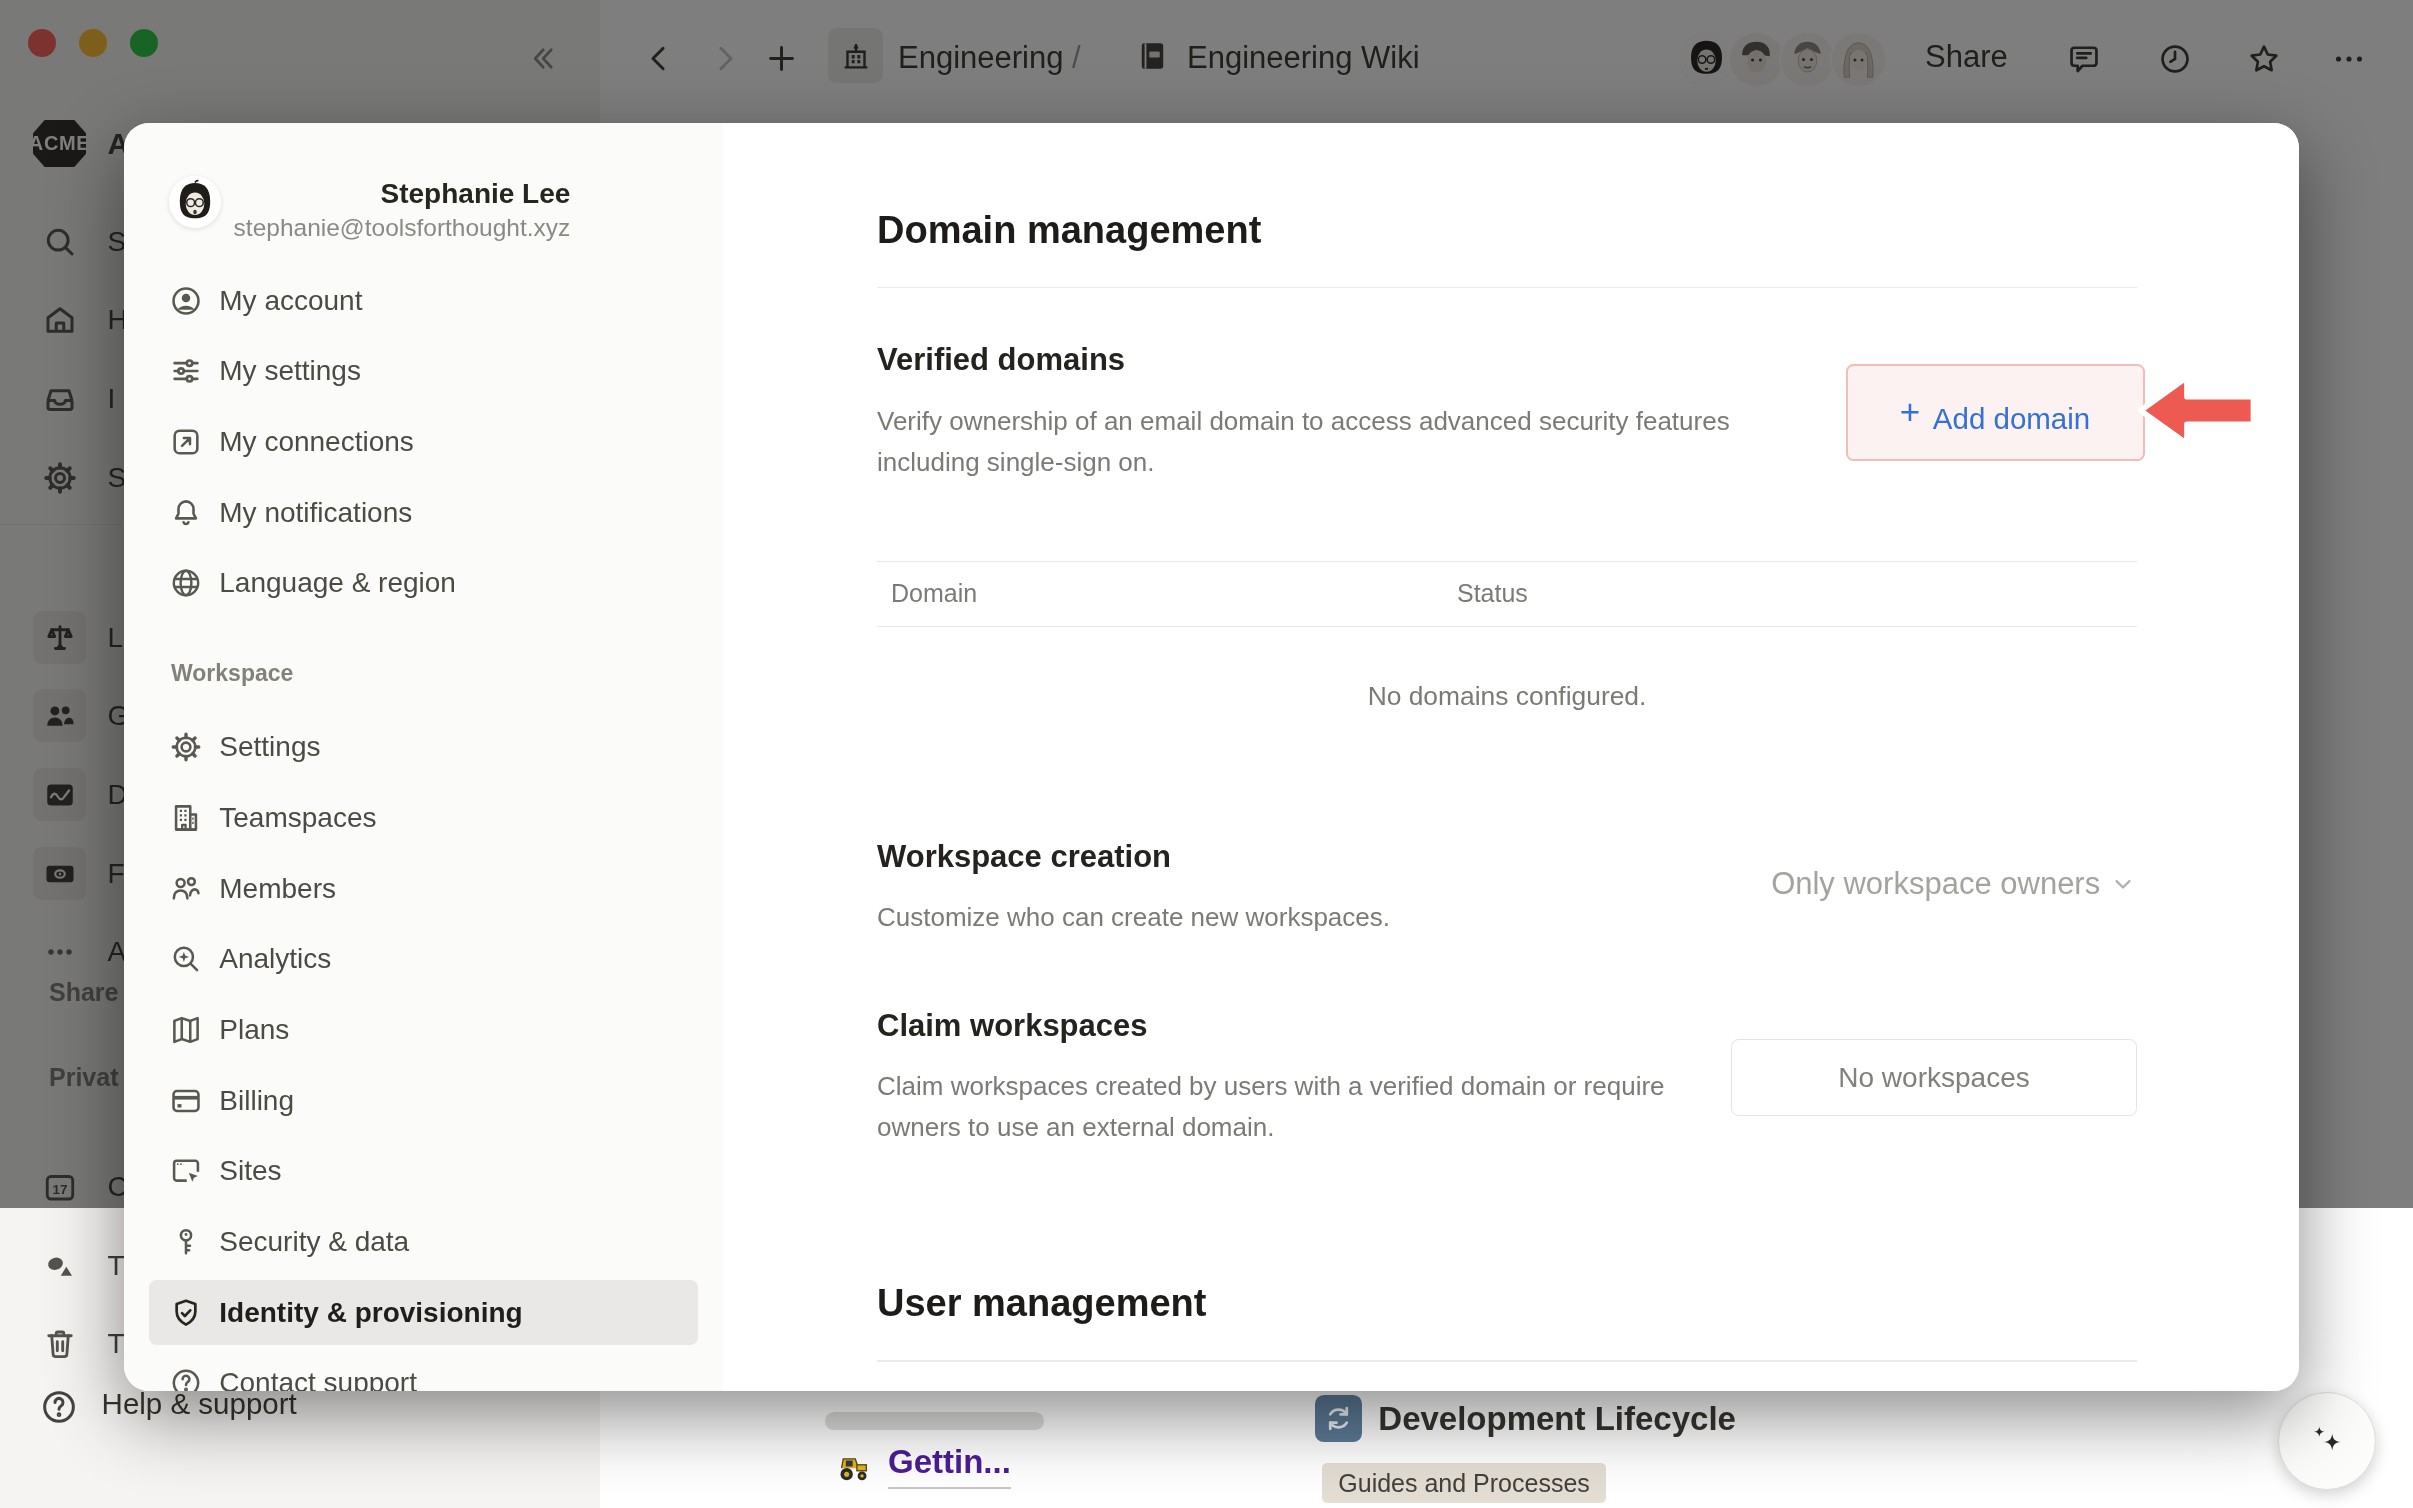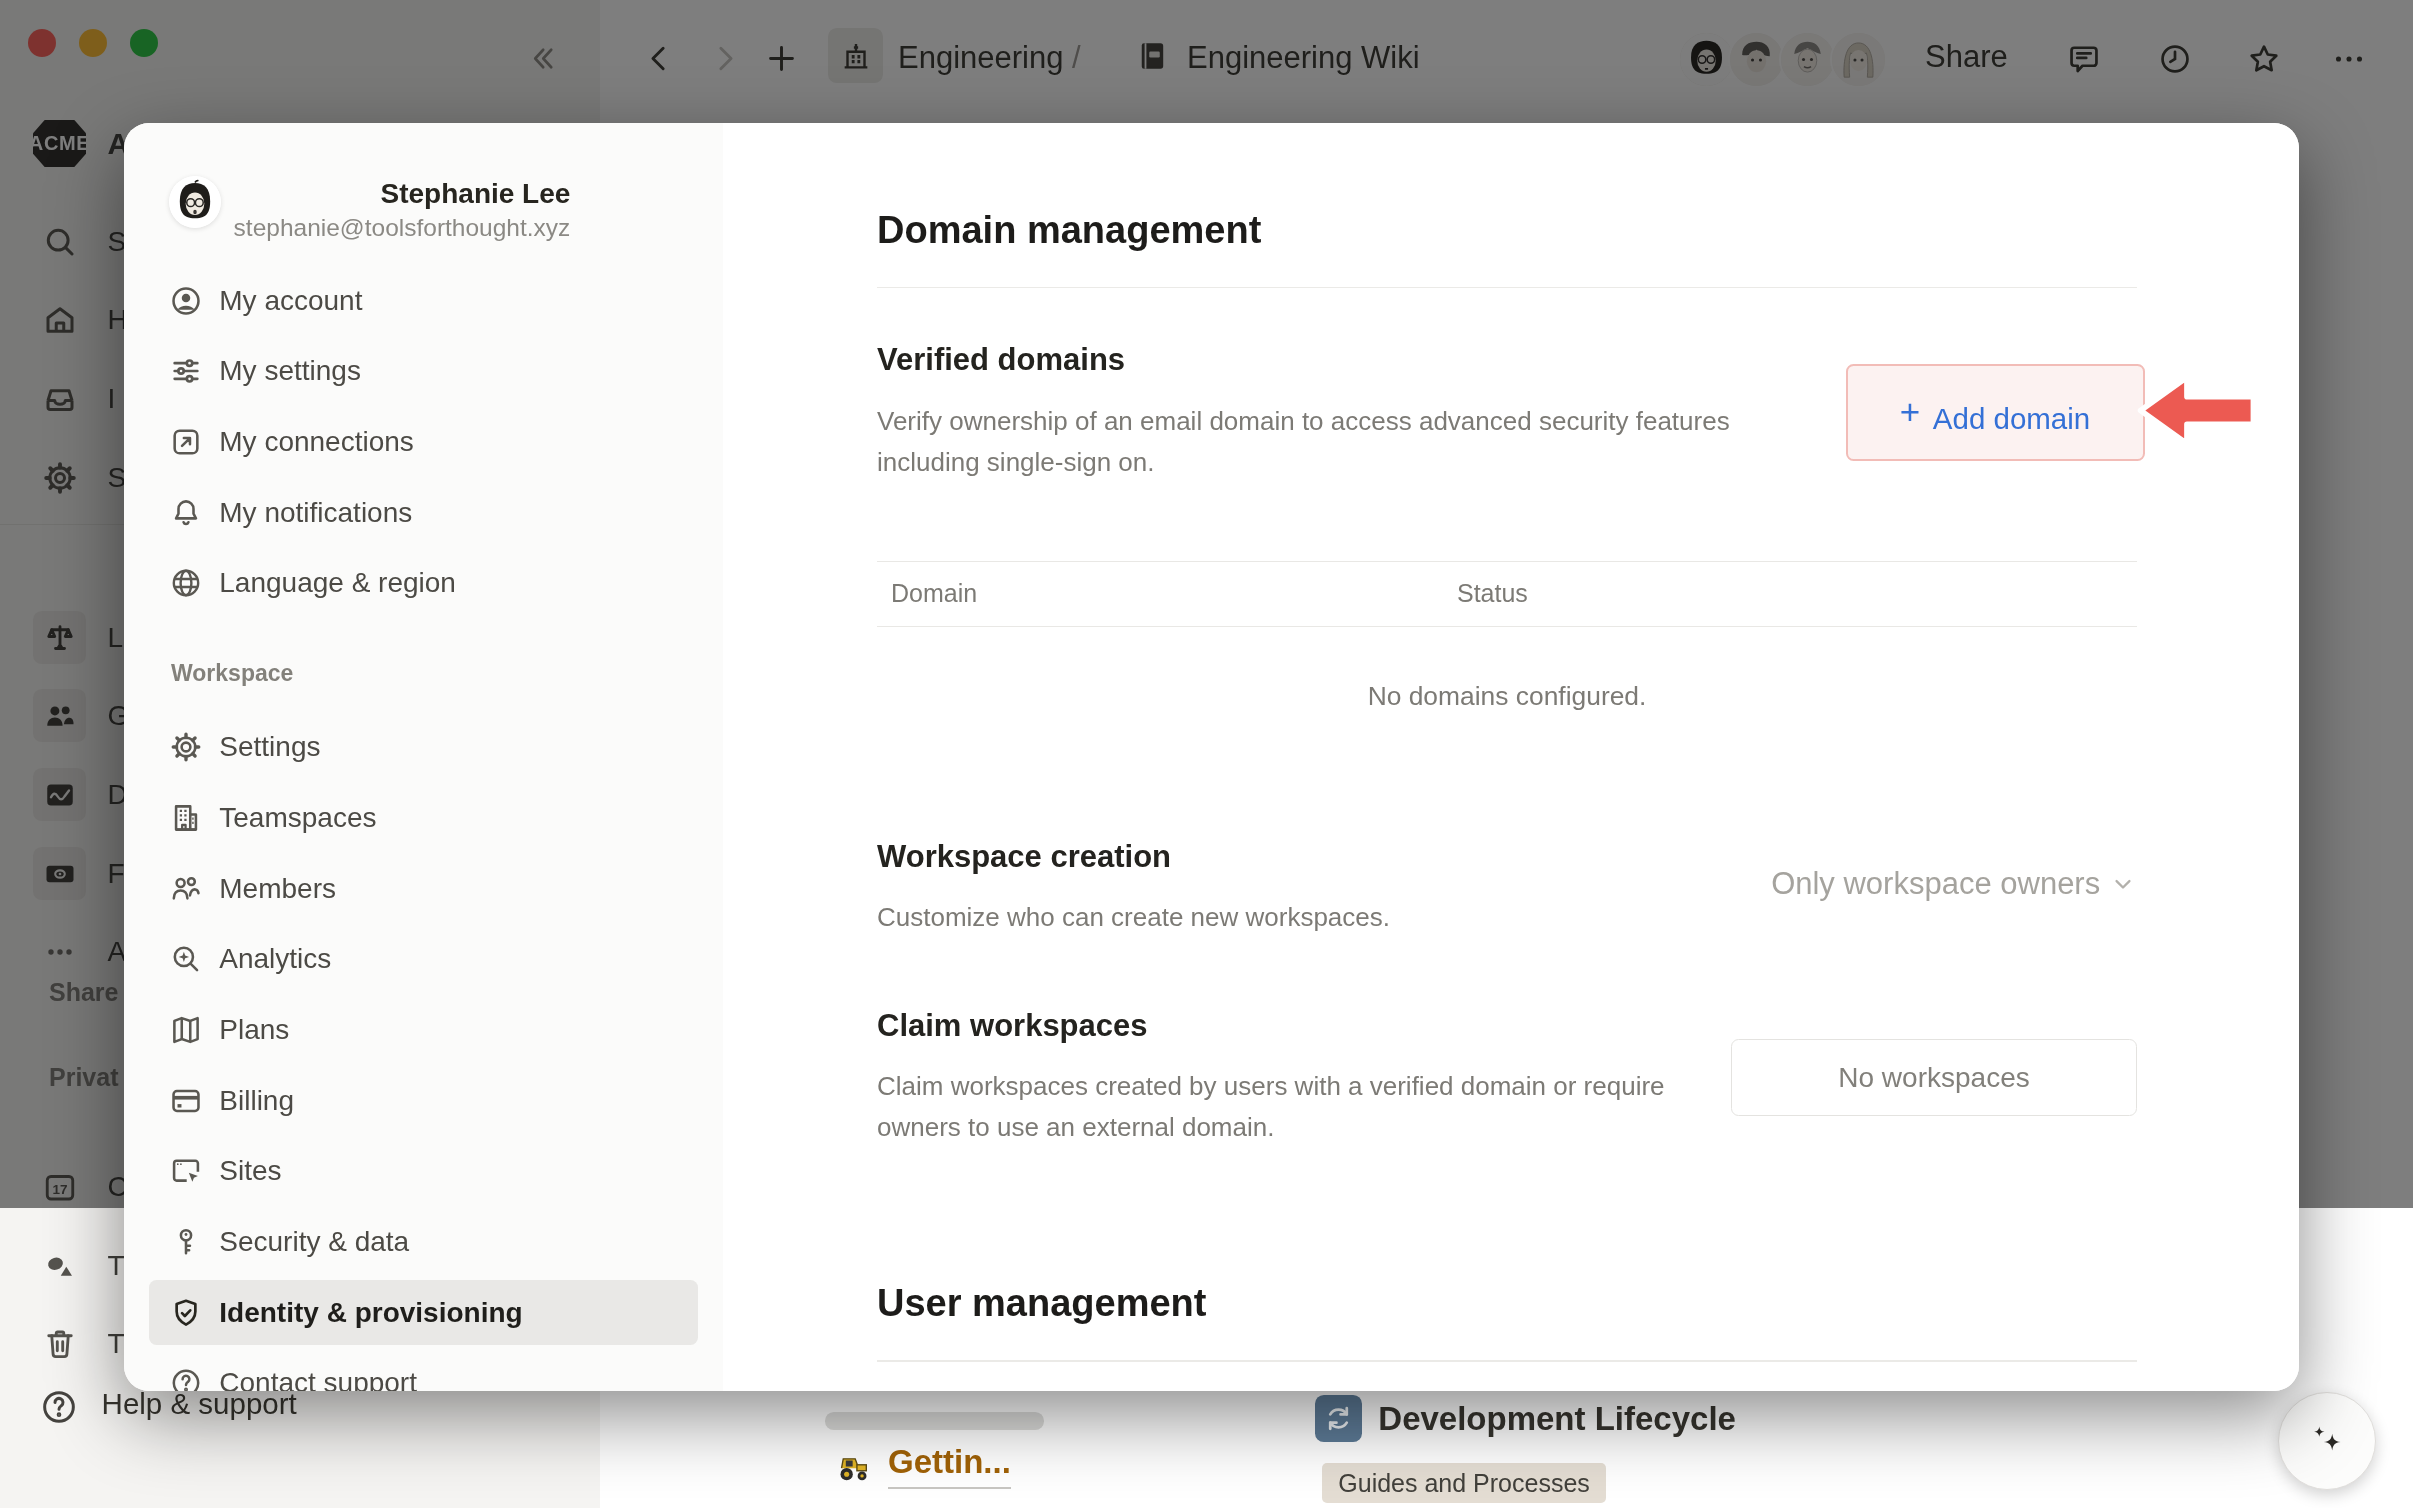--- a/index.html
+++ b/index.html
@@ -37,21 +37,21 @@
     clip-path:polygon(22% 0,78% 0,100% 28%,100% 72%,78% 100%,22% 100%,0 72%,0 28%);}
   .help-row{position:absolute;left:39px;top:1387px;display:flex;align-items:flex-start;height:69px;}
   .help-row svg{width:40px;height:40px;}
   .help-row span{margin-left:22.6px;font-size:29.5px;color:#37352f;font-weight:500;}
 
   
   .vline{position:absolute;top:1392px;bottom:0;width:1.3px;background:#e6e5e2;}
   .skel{position:absolute;left:825px;top:1412px;width:219px;height:17.6px;border-radius:8.8px;background:#dededc;}
   .card1-title{position:absolute;left:833px;top:1443px;display:flex;align-items:center;}
   .card1-title .emoji{width:41px;height:41px;}
-  .card1-title span{margin-left:14px;font-size:33px;font-weight:600;color:#a16207;
+  .card1-title span{margin-left:14px;font-size:33px;font-weight:600;color:#4c1d95;
     border-bottom:2.5px solid #c8c6c2;padding-bottom:6.3px;}
   .card2-title{position:absolute;left:1315px;top:1395px;display:flex;align-items:center;}
   .card2-title .emoji{width:47px;height:47px;border-radius:8.8px;background:#5d7b97;display:flex;align-items:center;justify-content:center;}
   .card2-title span{margin-left:16.3px;font-size:33px;font-weight:600;color:#37352f;}
   .tag{position:absolute;left:1322px;top:1463px;height:40px;padding:0 16.3px;background:#e4ddd3;border-radius:5px;
     display:flex;align-items:center;font-size:25px;color:#42403b;}
   .ai-fab{position:absolute;left:2278px;top:1392px;width:96px;height:96px;border-radius:50%;
     background:#fcfcfb;border:1.3px solid #e0dedb;display:flex;align-items:center;justify-content:center;
     box-shadow:0 5px 15px rgba(0,0,0,.18);}
   .ai-fab svg{width:50px;height:50px;}

